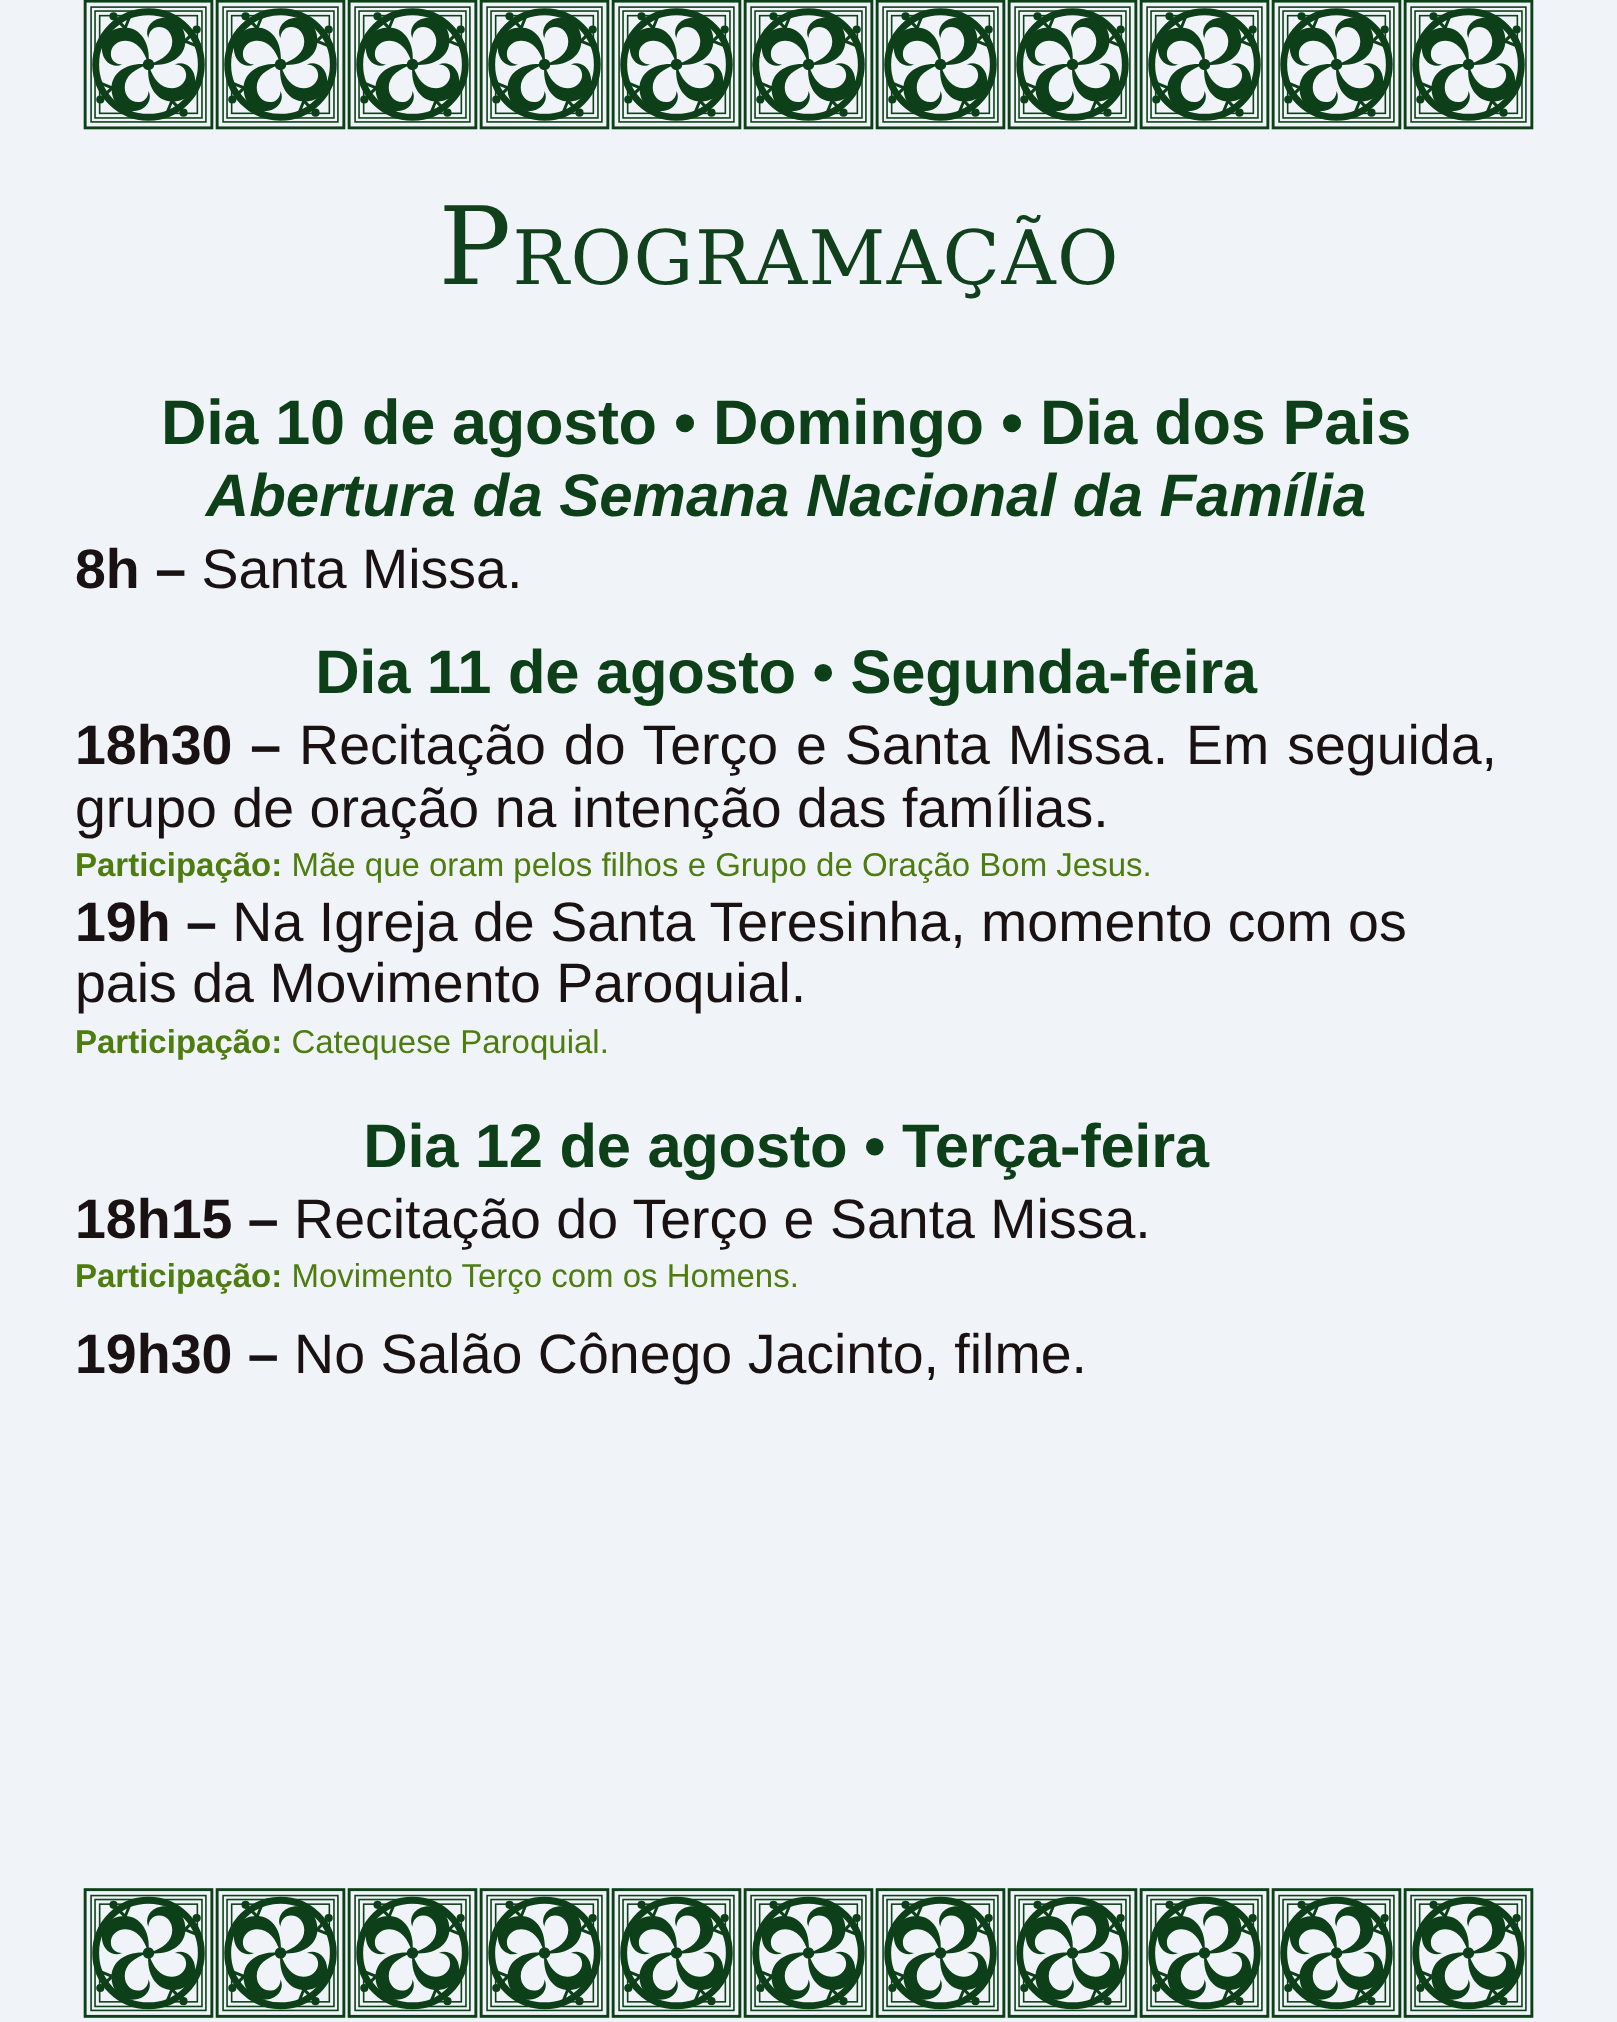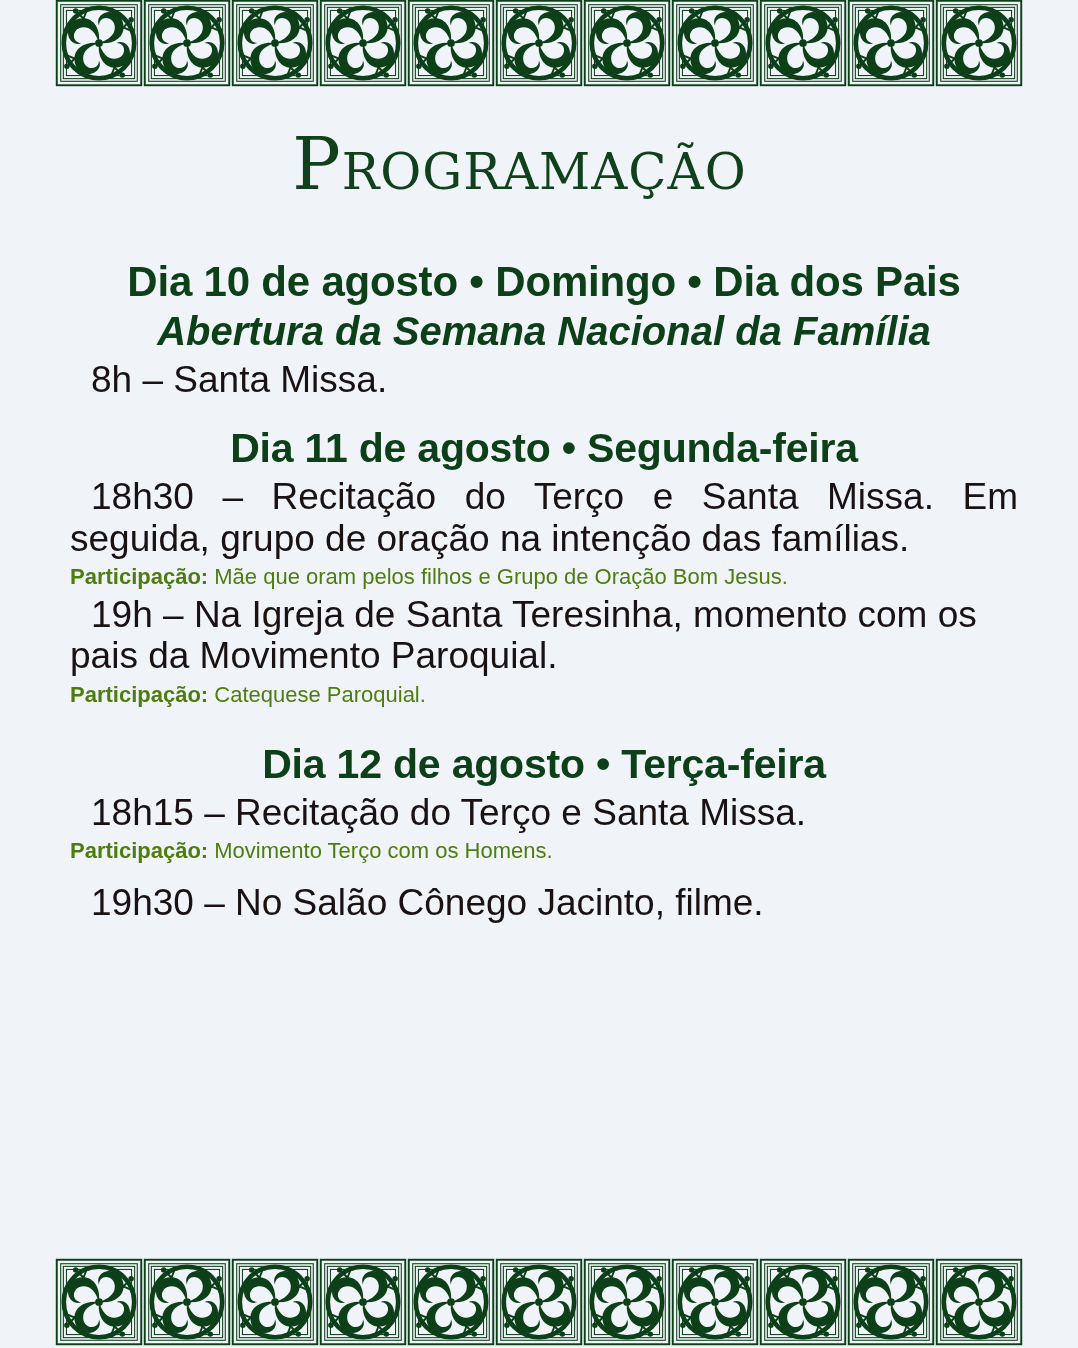--- a/index.html
+++ b/index.html
@@ -56,21 +56,21 @@
     font-weight: 400;
     font-size: 72px;
     letter-spacing: 1px;
     line-height: 1;
   }
 
   
   .content {
     position: absolute;
     top: 258px;
-    left: 70px;
+    left: 50px;
     width: 948px;
   }
 
   .day-heading {
     color: #0d4019;
     font-weight: bold;
     font-size: 41px;
     line-height: 1.12;
     text-align: center;
     font-stretch: condensed;
@@ -95,22 +95,21 @@
     font-size: 37px;
     line-height: 1.12;
     margin: 4px 0 0 0;
     font-stretch: condensed;
   }
   .entry.justify {
     text-align: justify;
     text-align-last: left;
   }
   .entry .time {
-    font-weight: normal;
-    margin-left: 21px;
+    font-weight: bold;
   }
 
   .participation {
     color: #4d7c0f;
     font-size: 22px;
     line-height: 1.17;
     margin: 5px 0 0 0;
     font-stretch: condensed;
   }
   .participation .plabel {

